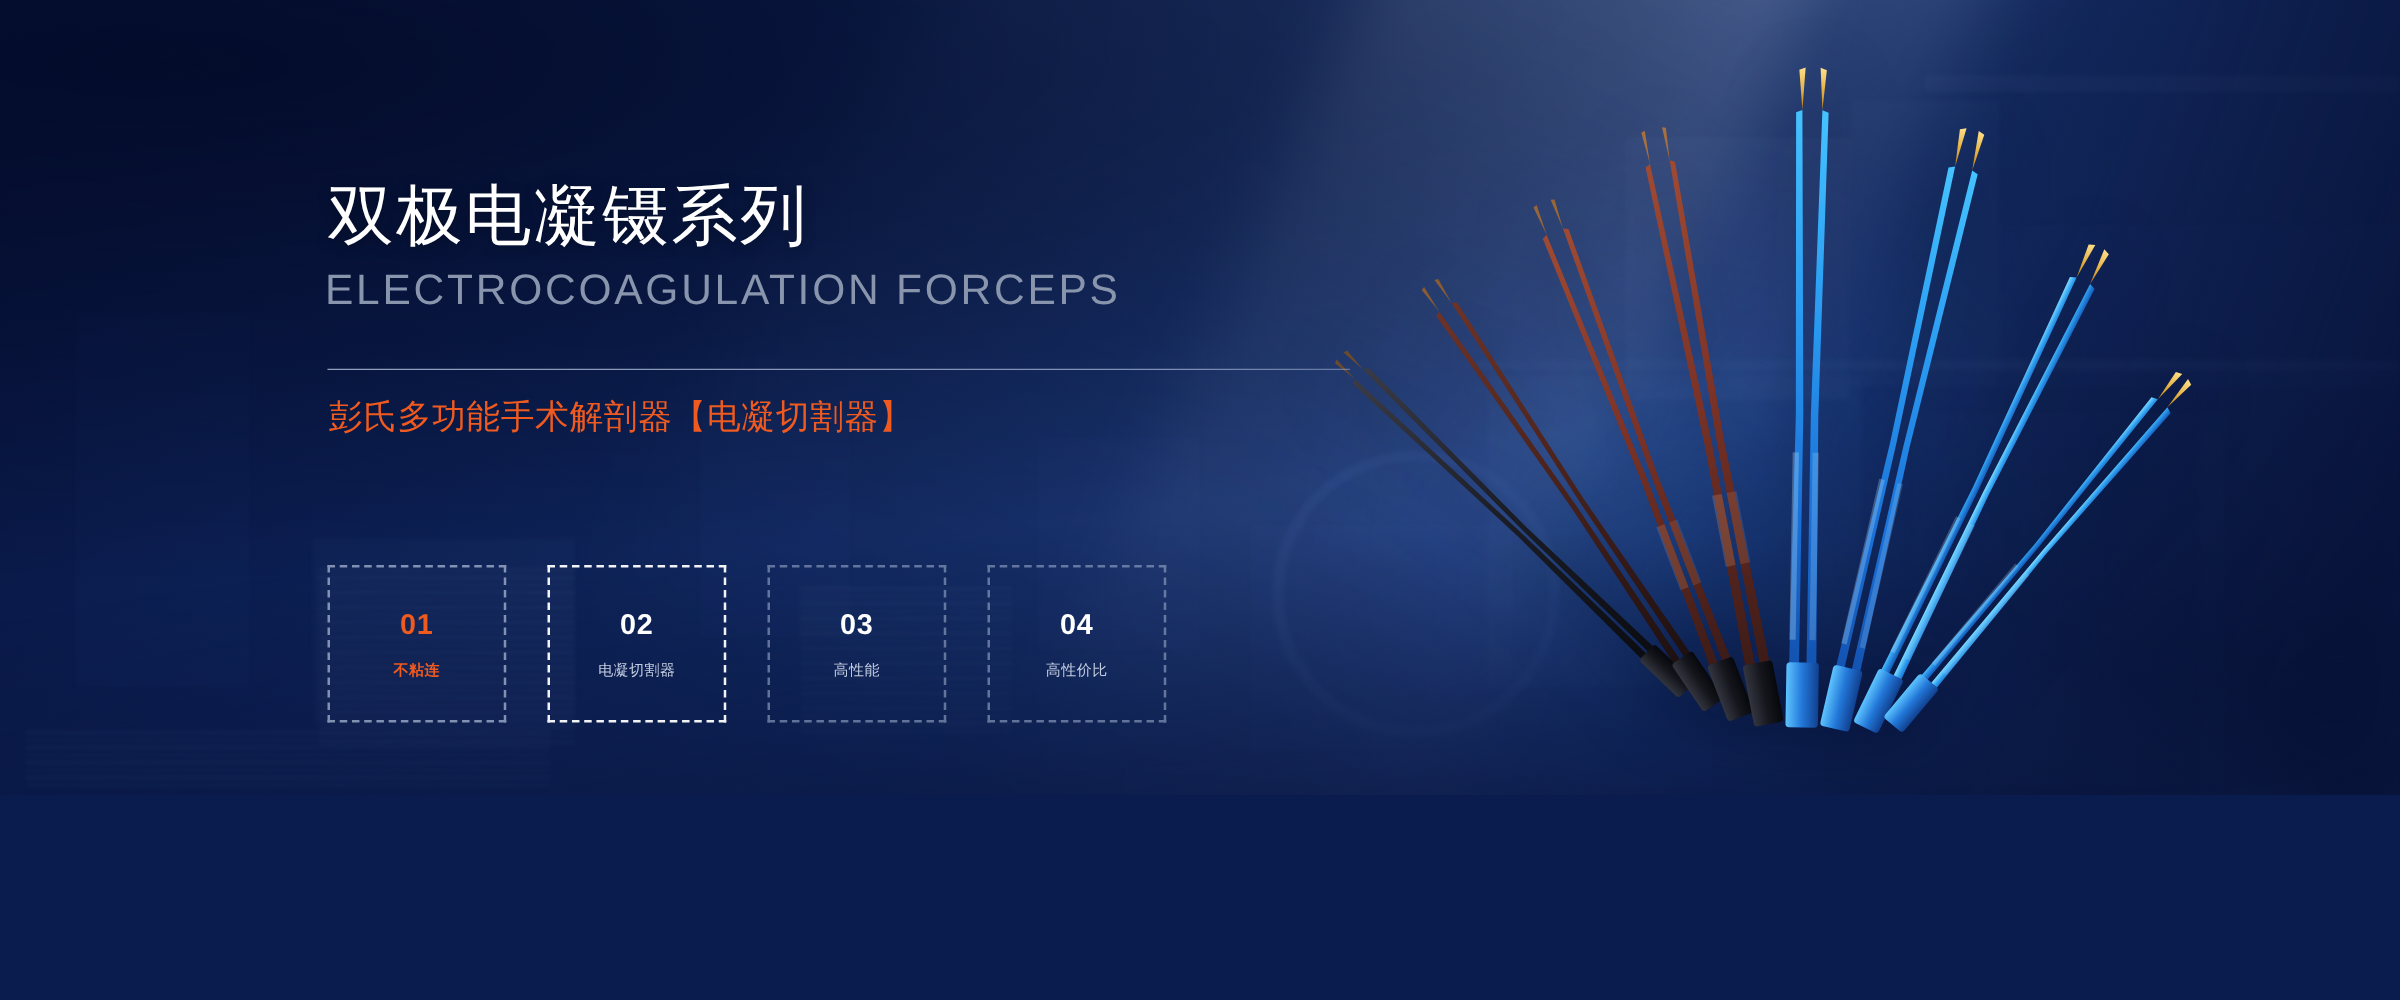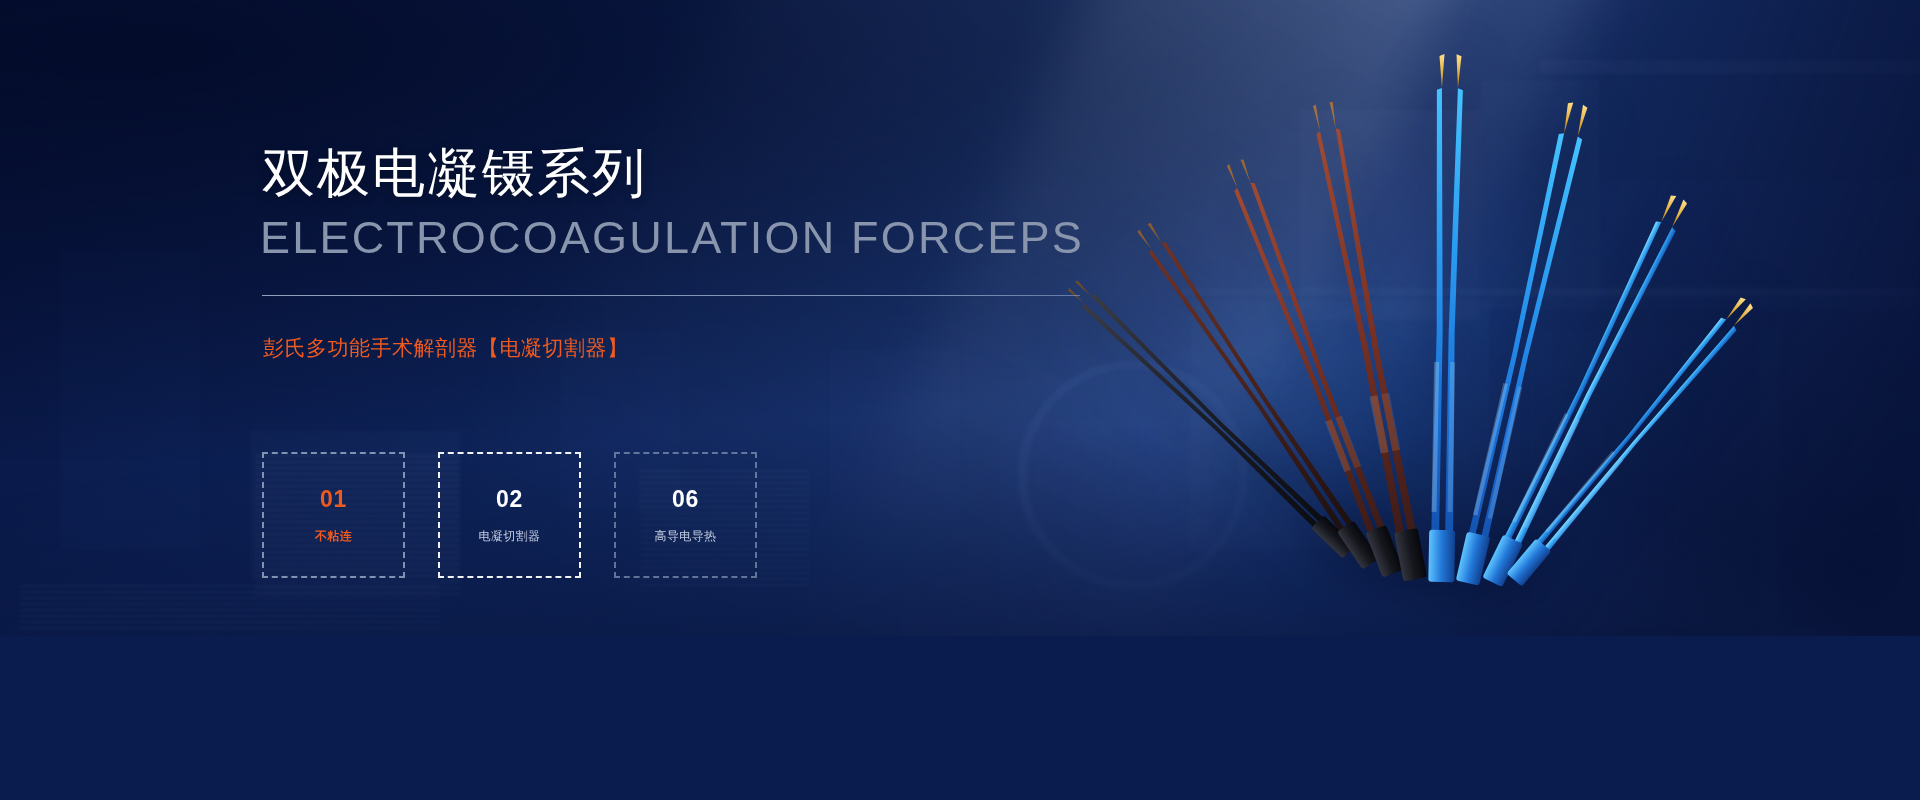--- a/index.html
+++ b/index.html
@@ -81,30 +81,30 @@
 
   .title-cn{
     position:absolute; top:146px; left:0;
     font-size:53px; line-height:1; letter-spacing:2px;
     color:#ffffff; font-weight:300;
     text-shadow:0 2px 10px rgba(0,0,0,.35);
     white-space:nowrap;
   }
   .title-en{
     position:absolute; top:215px; left:-2px;
-    font-size:45px; line-height:1; letter-spacing:2.2px;
+    font-size:34px; line-height:1; letter-spacing:2.2px;
     color:#8895ad; font-weight:300; white-space:nowrap;
   }
   .divider{
     position:absolute; top:295px; left:0; width:818px; height:1px;
     background:linear-gradient(to right, rgba(200,214,240,.72), rgba(190,206,235,.62) 82%, rgba(180,198,230,.45));
   }
   .subtitle{
-    position:absolute; top:337px; left:1px;
-    font-size:21px; line-height:1; letter-spacing:.5px;
+    position:absolute; top:320px; left:1px;
+    font-size:27px; line-height:1; letter-spacing:.5px;
     color:#ee5a1f; font-weight:500; white-space:nowrap;
   }
 
   
   .features{ position:absolute; top:452px; left:0; display:flex; }
   .feat{
     width:143px; height:126px;
     display:flex; flex-direction:column; align-items:center; justify-content:center;
     margin-right:33px;
     border:2px dashed rgba(178,192,218,.70);
@@ -301,21 +301,25 @@
       <div class="feat accent">
         <div class="num">01</div>
         <div class="lbl">不粘连</div>
       </div>
 
       <div class="feat hi">
         <div class="num">02</div>
         <div class="lbl">电凝切割器</div>
       </div>
 
-
       <div class="feat dim">
-        <div class="num">06</div>
-        <div class="lbl">高导电导热</div>
+        <div class="num">03</div>
+        <div class="lbl">高性能</div>
+      </div>
+
+      <div class="feat dim">
+        <div class="num">04</div>
+        <div class="lbl">高性价比</div>
       </div>
 
     </div>
   </div>
 </div>
 
 </body></html>

